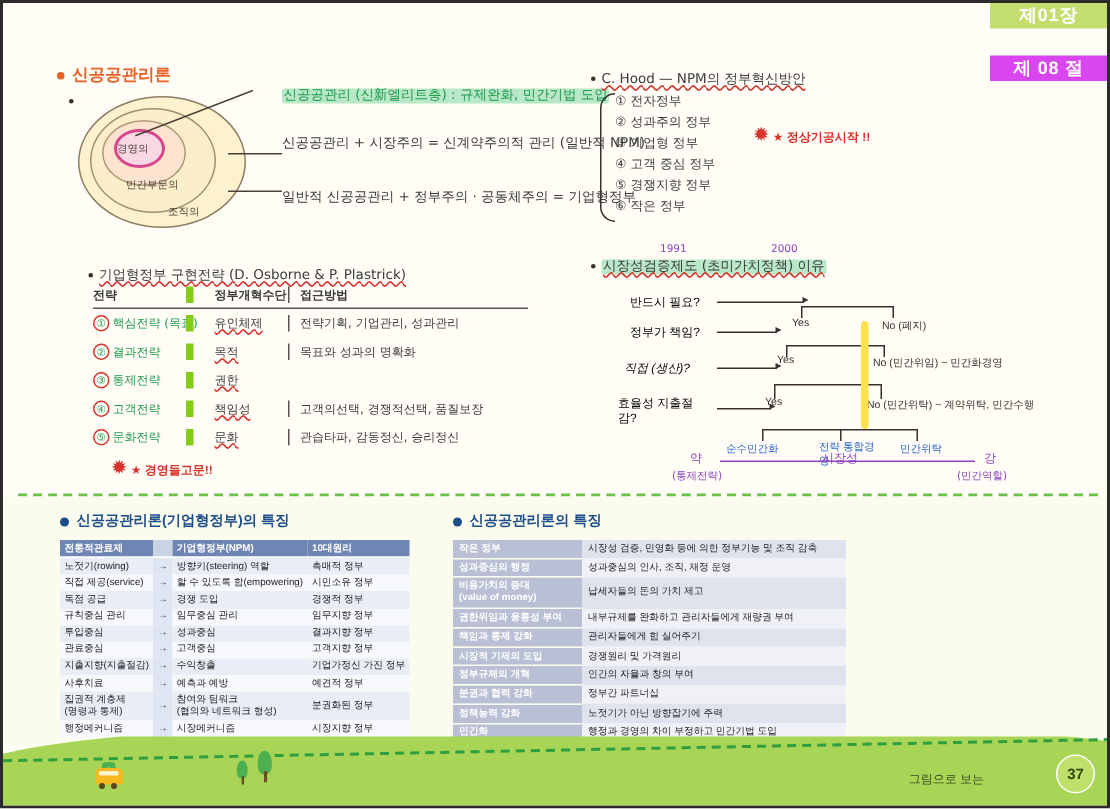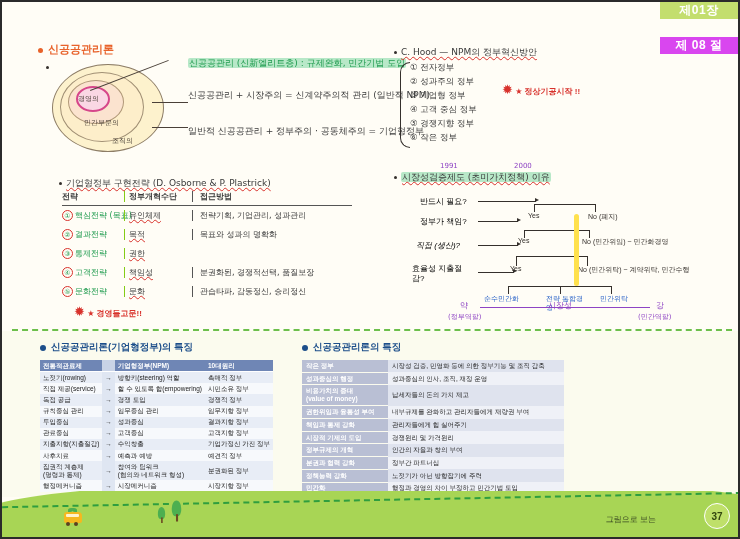--- a/index.html
+++ b/index.html
@@ -93,21 +93,21 @@
   .venn .l3 { left: 62px; top: 76px; }
 
   .leader { position: absolute; border-top: 1px solid #4a4038; transform-origin: 0 0; }
 
   .note-line { position: absolute; font-size: 9px; white-space: nowrap; }
 
   
   .hand-table { position: absolute; left: 60px; top: 185px; font-size: 8px; }
   .hand-table .hrow { display: flex; align-items: center; height: 19px; }
   .hand-table .hc1 { width: 62px; }
-  .hand-table .hc2 { width: 68px; border-left: 1px solid #84cc16; padding-left: 4px; }
+  .hand-table .hc2 { width: 68px; border-left: 5px solid #84cc16; padding-left: 14px; }
   .hand-table .hc3 { width: 160px; border-left: 1px solid #555; padding-left: 7px; }
   .hand-table .hhead { border-bottom: 1px solid #555; font-weight: bold; }
   .circ-num {
     display: inline-block; width: 11px; height: 11px; line-height: 10px;
     text-align: center; border: 1px solid #d8322c; border-radius: 50%;
     font-size: 7px; margin-right: 2px; color: #1f9b4e;
   }
 
   .star-badge {
     position: absolute; font-size: 8px; color: #d8322c; font-weight: bold;
@@ -325,21 +325,21 @@
         <div class="hc2 wavy">목적</div>
         <div class="hc3">목표와 성과의 명확화</div>
       </div>
       <div class="hrow">
         <div class="hc1"><span class="circ-num">③</span><span class="ink-green">통제전략</span></div>
         <div class="hc2 wavy">권한</div>
       </div>
       <div class="hrow">
         <div class="hc1"><span class="circ-num">④</span><span class="ink-green">고객전략</span></div>
         <div class="hc2 wavy">책임성</div>
-        <div class="hc3">분권화된, 경쟁적선택, 품질보장</div>
+        <div class="hc3">고객의선택, 경쟁적선택, 품질보장</div>
       </div>
       <div class="hrow">
         <div class="hc1"><span class="circ-num">⑤</span><span class="ink-green">문화전략</span></div>
         <div class="hc2 wavy">문화</div>
         <div class="hc3">관습타파, 감동정신, 승리정신</div>
       </div>
     </div>
 
     <div class="star-badge" style="left:72px; top:302px;">
       <span class="star-glyph">✹</span>
@@ -410,21 +410,21 @@
 
       <div class="ybar" style="left:172px; top:22px; width:5px; height:72px;"></div>
 
       <div class="q ink-blue" style="left:82px; top:102px; font-size:7px;">순수민간화</div>
       <div class="q ink-blue" style="left:144px; top:102px; font-size:7px; width:42px; white-space:normal; line-height:1.3;">전략 통합경영</div>
       <div class="q ink-blue" style="left:198px; top:102px; font-size:7px;">민간위탁</div>
     </div>
 
     <div class="axis-line" style="left:478px; top:305px; width:170px;"></div>
     <div class="rnote hand ink-purple" style="left:458px; top:298px; font-size:8px;">약</div>
-    <div class="rnote hand ink-purple" style="left:446px; top:310px; font-size:7px;">(정부역할)</div>
+    <div class="rnote hand ink-purple" style="left:446px; top:310px; font-size:7px;">(통제전략)</div>
     <div class="rnote hand ink-purple" style="left:546px; top:298px; font-size:8px;">시장성</div>
     <div class="rnote hand ink-purple" style="left:654px; top:298px; font-size:8px;">강</div>
     <div class="rnote hand ink-purple" style="left:636px; top:310px; font-size:7px;">(민간역할)</div>
   </div>
 
   <div class="sep"></div>
 
   <div class="bottom">
 
     <div class="panel-left">

